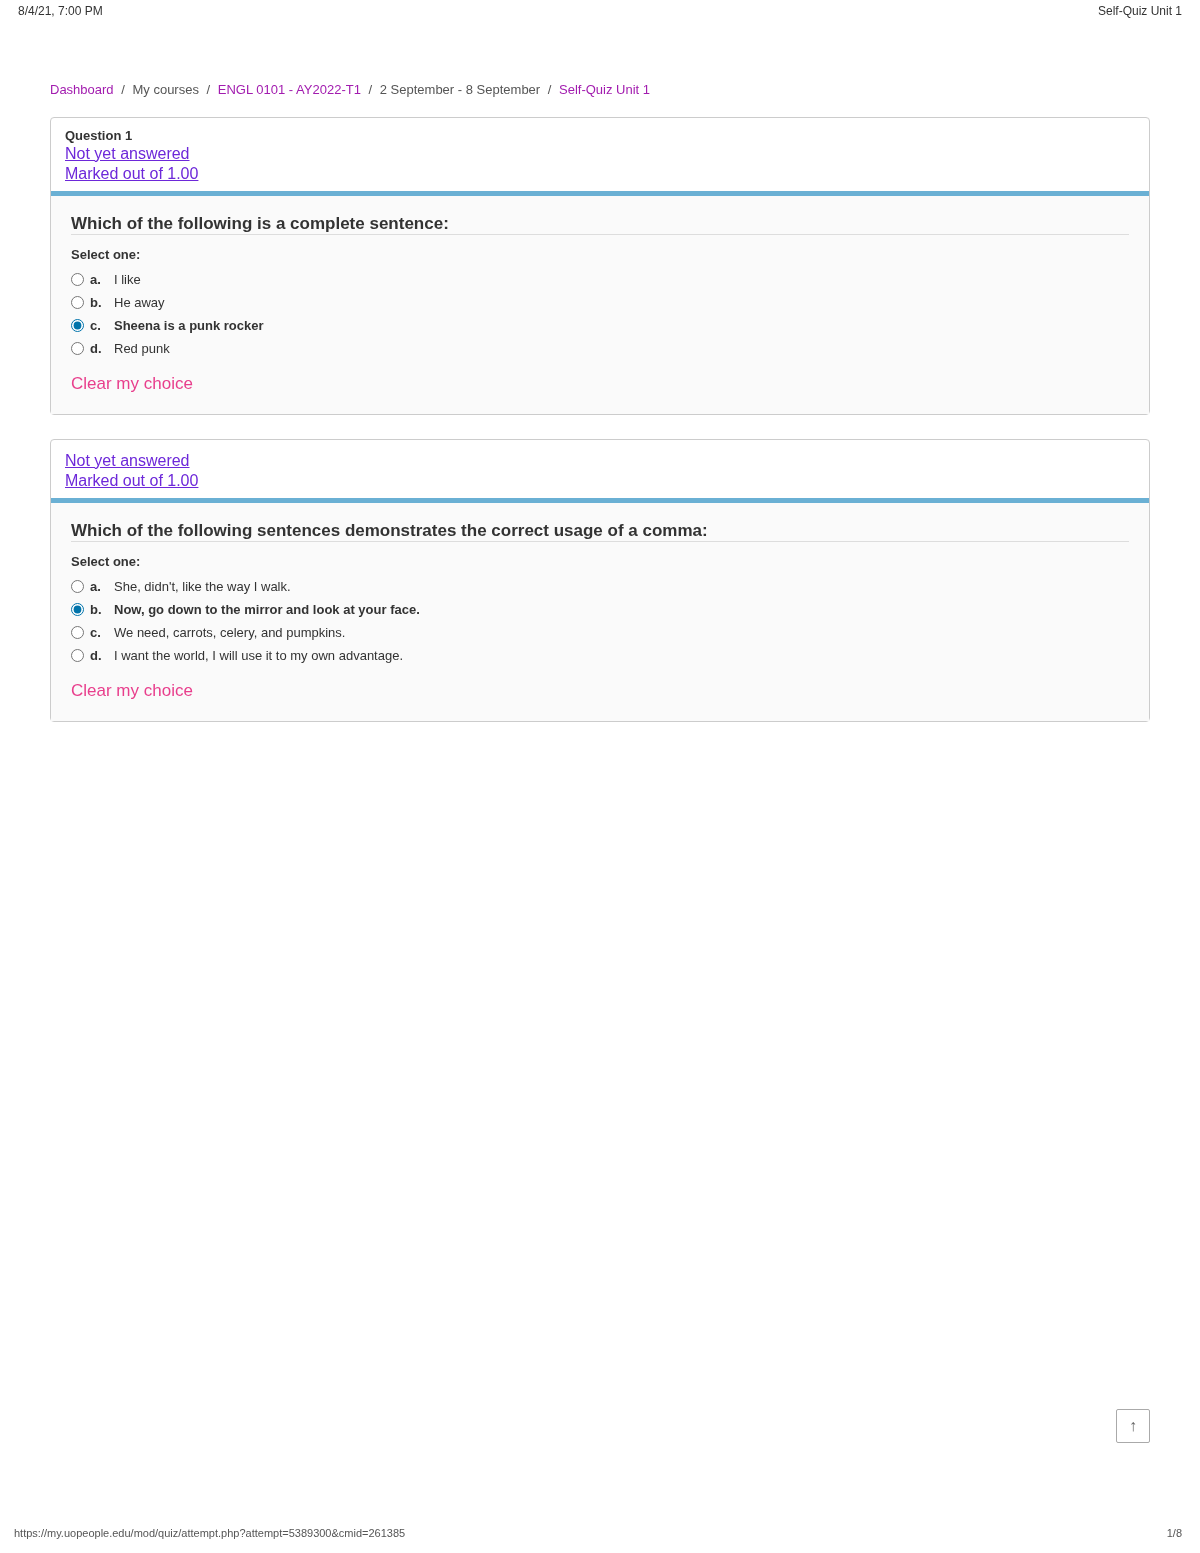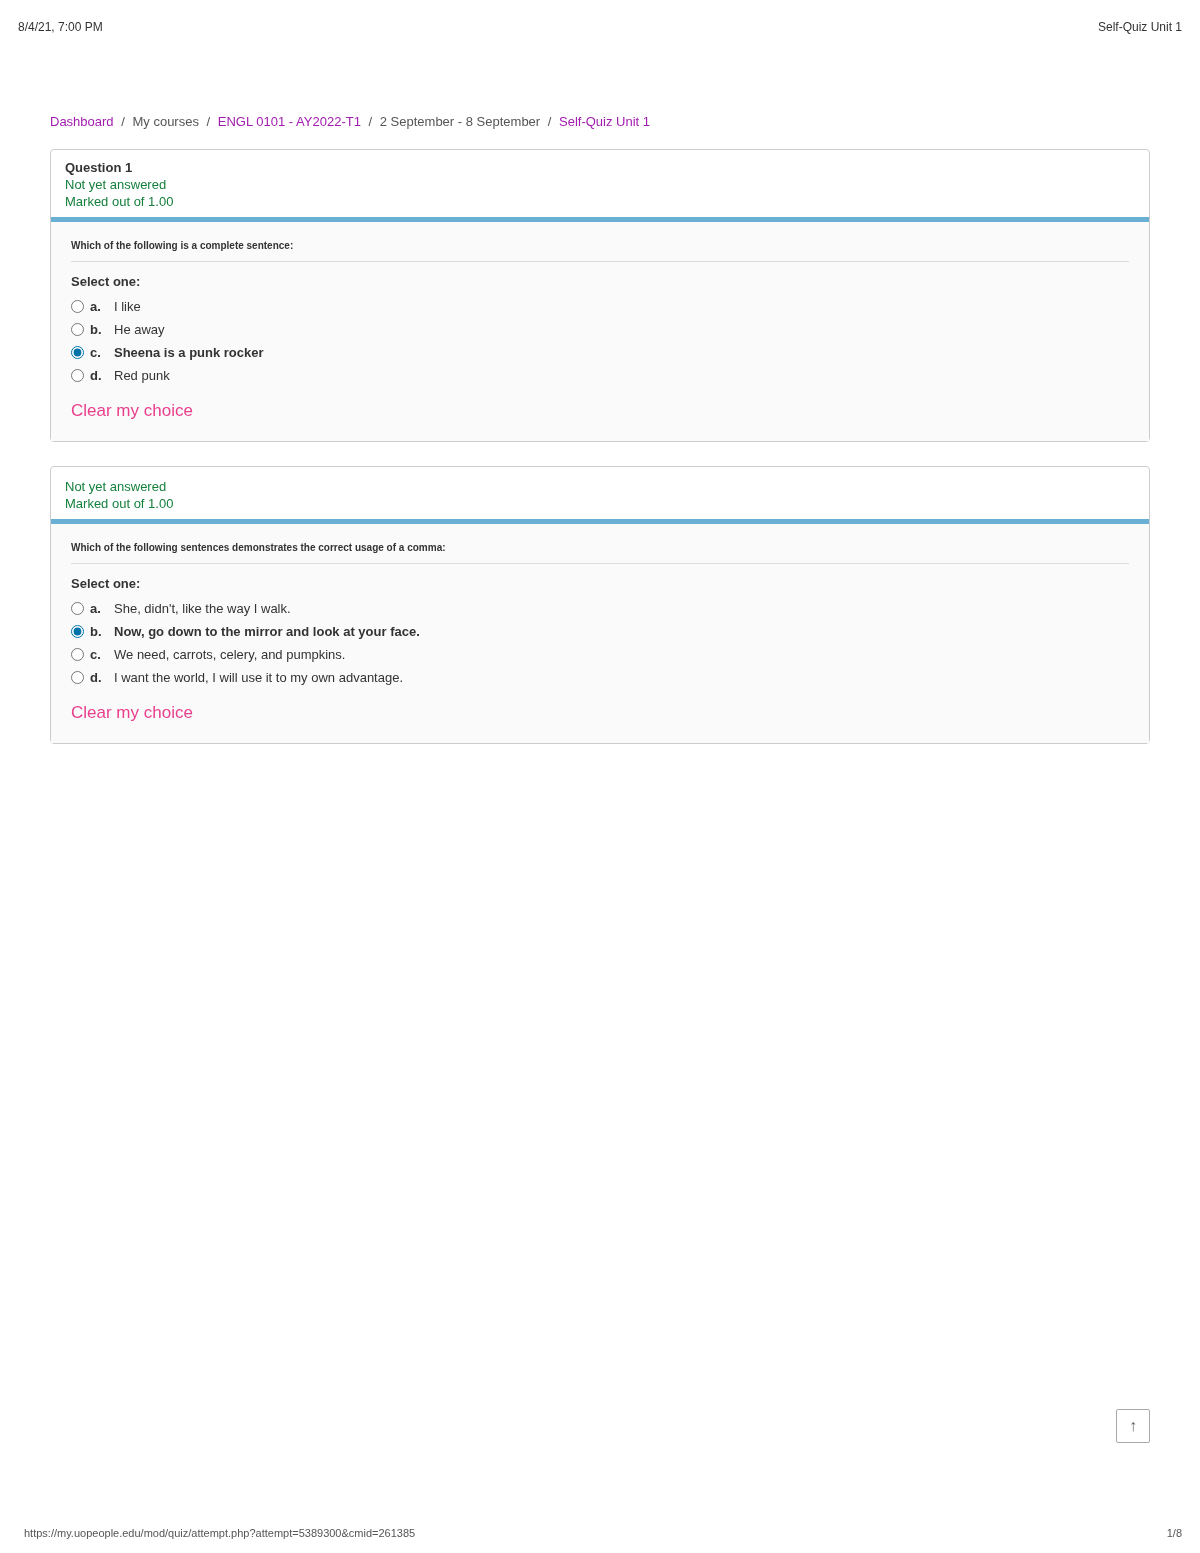--- a/index.html
+++ b/index.html
@@ -11,21 +11,21 @@
       width: 1200px;
       min-height: 1553px;
       position: relative;
     }
 
     
     .top-bar {
       display: flex;
       justify-content: space-between;
       align-items: center;
-      padding: 20px 18px;
+      padding: 4px 18px;
       font-size: 12px;
       color: #333;
       border-bottom: none;
     }
 
     
     .breadcrumb-area {
       padding: 60px 50px 10px 50px;
       font-size: 13px;
       color: #555;
@@ -46,37 +46,38 @@
       padding: 10px 14px 8px 14px;
     }
     .question-title {
       font-size: 13px;
       font-weight: bold;
     }
     .question-title span {
       font-weight: bold;
     }
     .question-meta {
-      font-size: 13px;
-      color: #15803d;
+      font-size: 16px;
+      color: #6d28d9;
       margin-top: 2px;
+      text-decoration: underline;
     }
     .question-blue-bar {
       height: 5px;
       background: #6ab0d4;
     }
     .question-body {
       padding: 18px 20px 20px 20px;
       background: #fafafa;
     }
     .question-text {
-      font-size: 10px;
+      font-size: 17px;
       font-weight: bold;
       margin-bottom: 12px;
-      padding-bottom: 10px;
+      padding-bottom: 0;
       border-bottom: 1px solid #ddd;
     }
     .select-one-label {
       font-size: 13px;
       font-weight: bold;
       margin-bottom: 10px;
     }
     .answer-option {
       display: flex;
       align-items: center;
@@ -123,21 +124,21 @@
     .scroll-btn::after {
       content: '↑';
       font-size: 16px;
       color: #666;
     }
 
     
     .footer {
       position: absolute;
       bottom: 14px;
-      left: 24px;
+      left: 14px;
       font-size: 11px;
       color: #555;
     }
     .footer-right {
       position: absolute;
       bottom: 14px;
       right: 18px;
       font-size: 11px;
       color: #555;
     }

